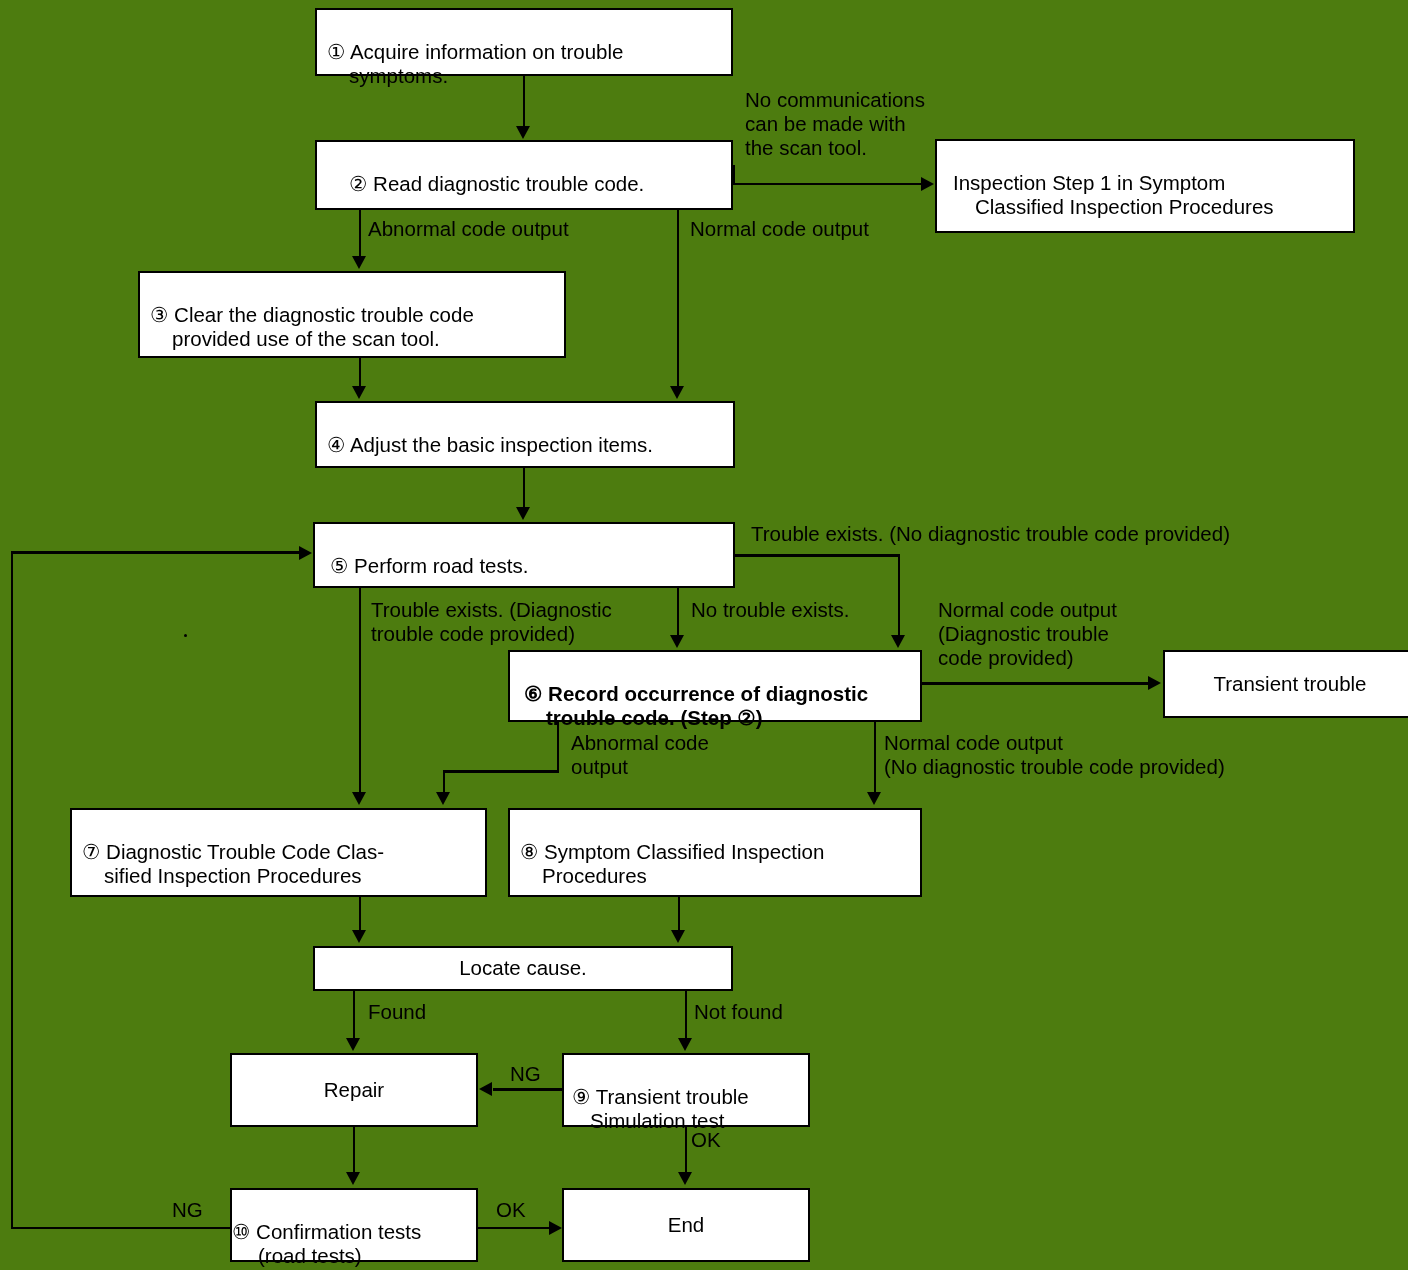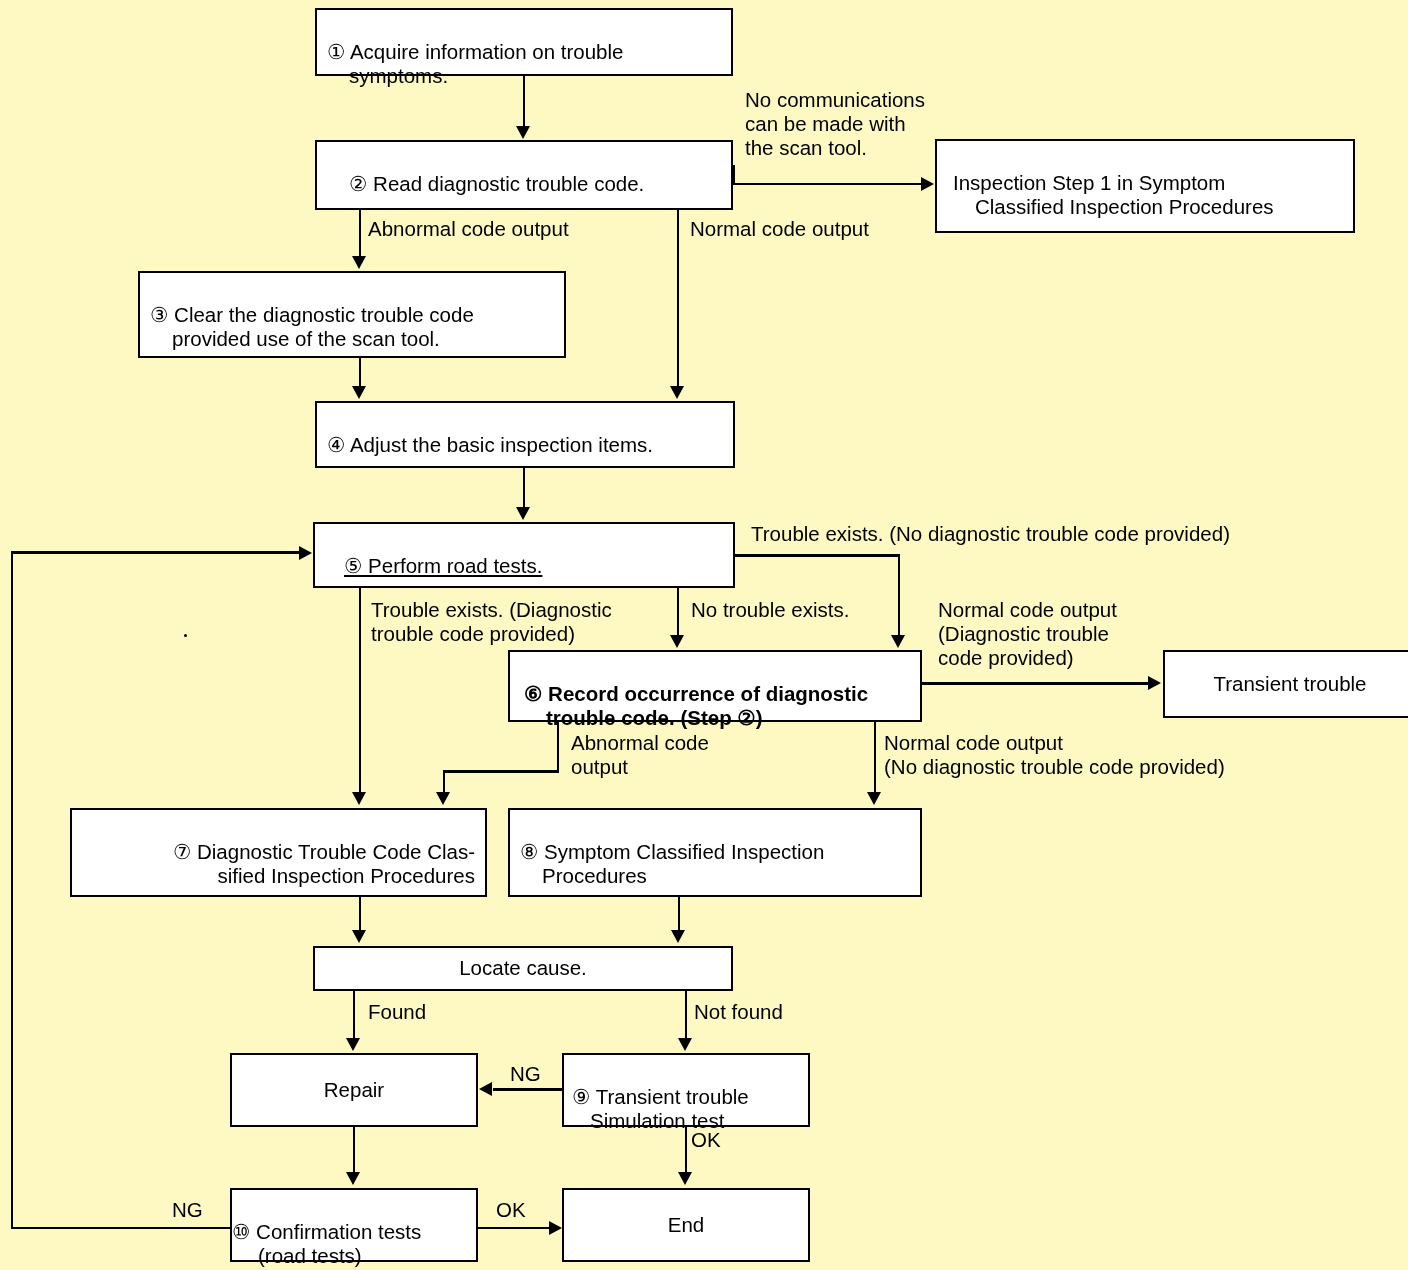--- a/index.html
+++ b/index.html
@@ -1,19 +1,19 @@
 <!DOCTYPE html>
 <html><head>
 <meta charset="utf-8">
 <style>
   html,body{margin:0;padding:0;background:#fff;}
   #root{
     position:relative;
     width:1408px;height:1270px;
-    background:#fef9c3;
+    background:#4d7c0f;
     font-family:"Liberation Sans", sans-serif;
     color:#000;
     overflow:hidden;
   }
   .box{
     position:absolute;
     border:2px solid #000;
     background:#fff;
     box-sizing:border-box;
     font-size:20.5px;
@@ -61,34 +61,34 @@
 
   <div class="box" style="left:138px;top:271px;width:428px;height:87px;">
     <span class="hang"><span class="lead">③ Clear the diagnostic trouble code
 provided use of the scan tool.</span></span>
   </div>
 
   <div class="box" style="left:315px;top:401px;width:420px;height:67px;padding-left:10px;">
     <span>④ Adjust the basic inspection items.</span>
   </div>
 
-  <div class="box" style="left:313px;top:522px;width:422px;height:66px;padding-left:29px;text-decoration:underline;">
+  <div class="box" style="left:313px;top:522px;width:422px;height:66px;padding-left:15px;">
     <span>⑤ Perform road tests.</span>
   </div>
 
   <div class="box" style="left:508px;top:650px;width:414px;height:72px;padding-left:14px;font-weight:bold;">
     <span class="hang"><span class="lead">⑥ Record occurrence of diagnostic
 trouble code.  (Step  ②)</span></span>
   </div>
 
   <div class="box ctr" style="left:1163px;top:650px;width:254px;height:68px;">
     <span>Transient trouble</span>
   </div>
 
-  <div class="box" style="left:70px;top:808px;width:417px;height:89px;text-align:right;">
+  <div class="box" style="left:70px;top:808px;width:417px;height:89px;">
     <span class="hang"><span class="lead">⑦ Diagnostic Trouble Code Clas-
 sified Inspection Procedures</span></span>
   </div>
 
   <div class="box" style="left:508px;top:808px;width:414px;height:89px;">
     <span class="hang"><span class="lead">⑧ Symptom Classified Inspection
 Procedures</span></span>
   </div>
 
   <div class="box ctr" style="left:313px;top:946px;width:420px;height:45px;">

